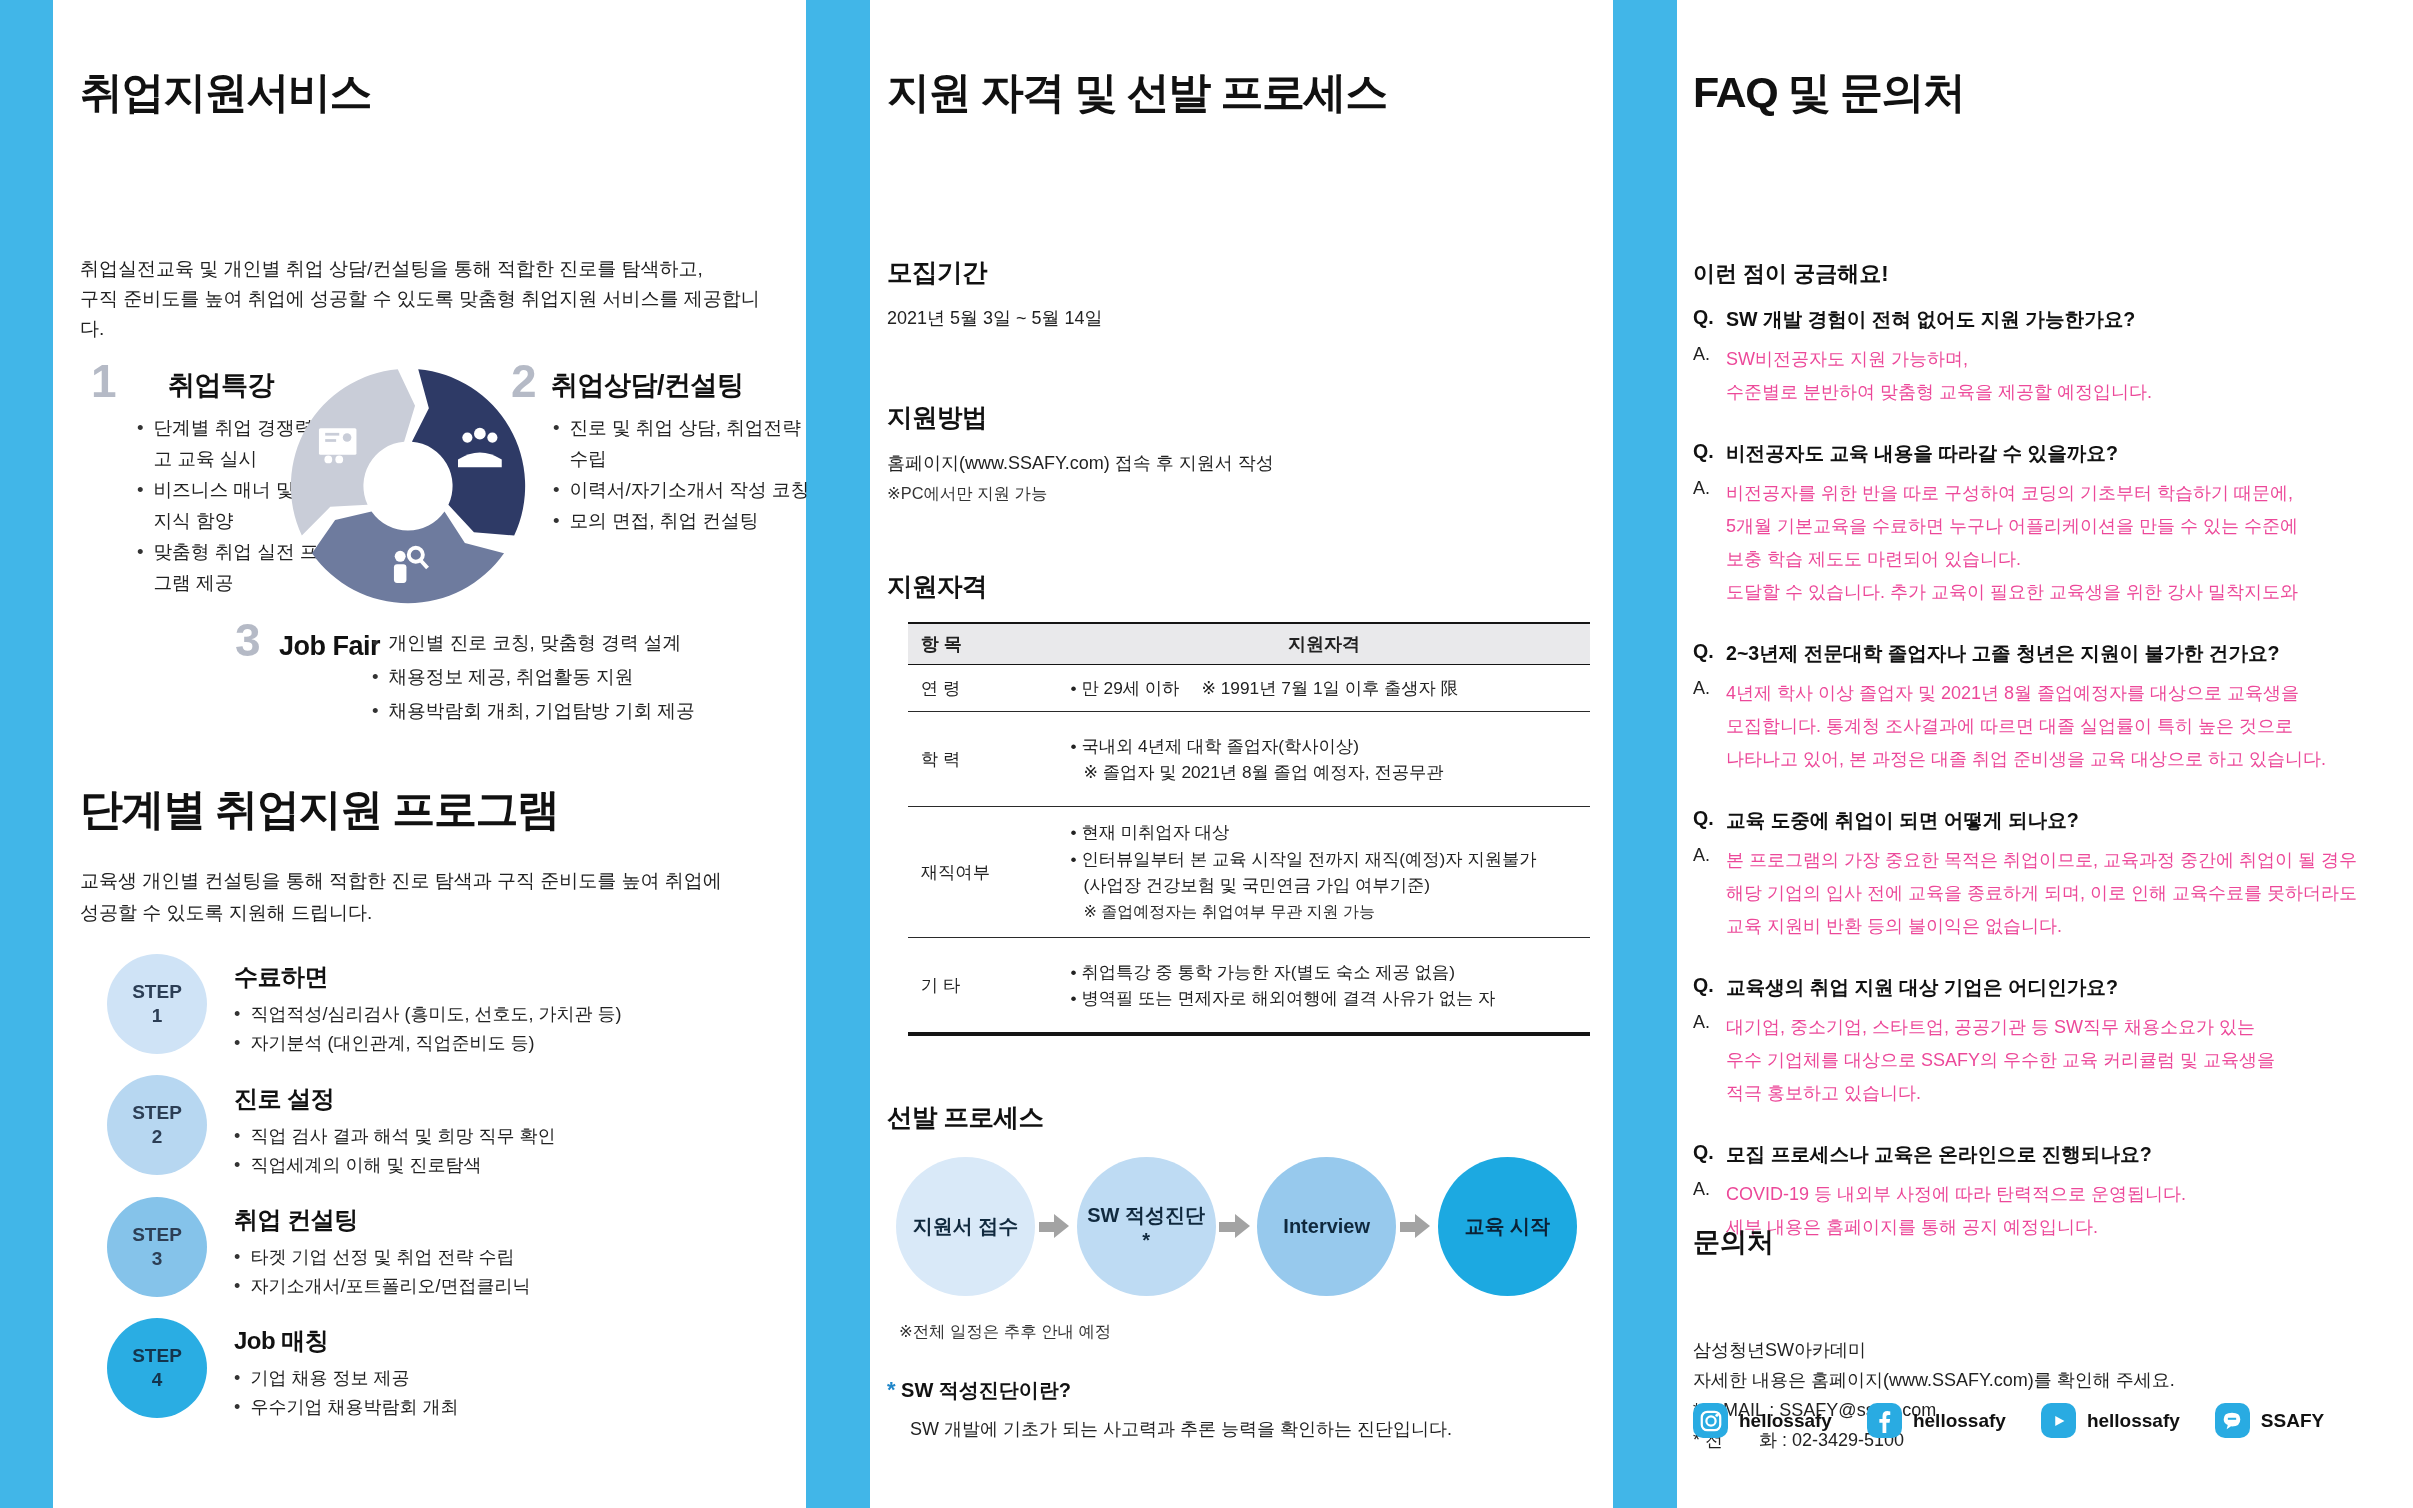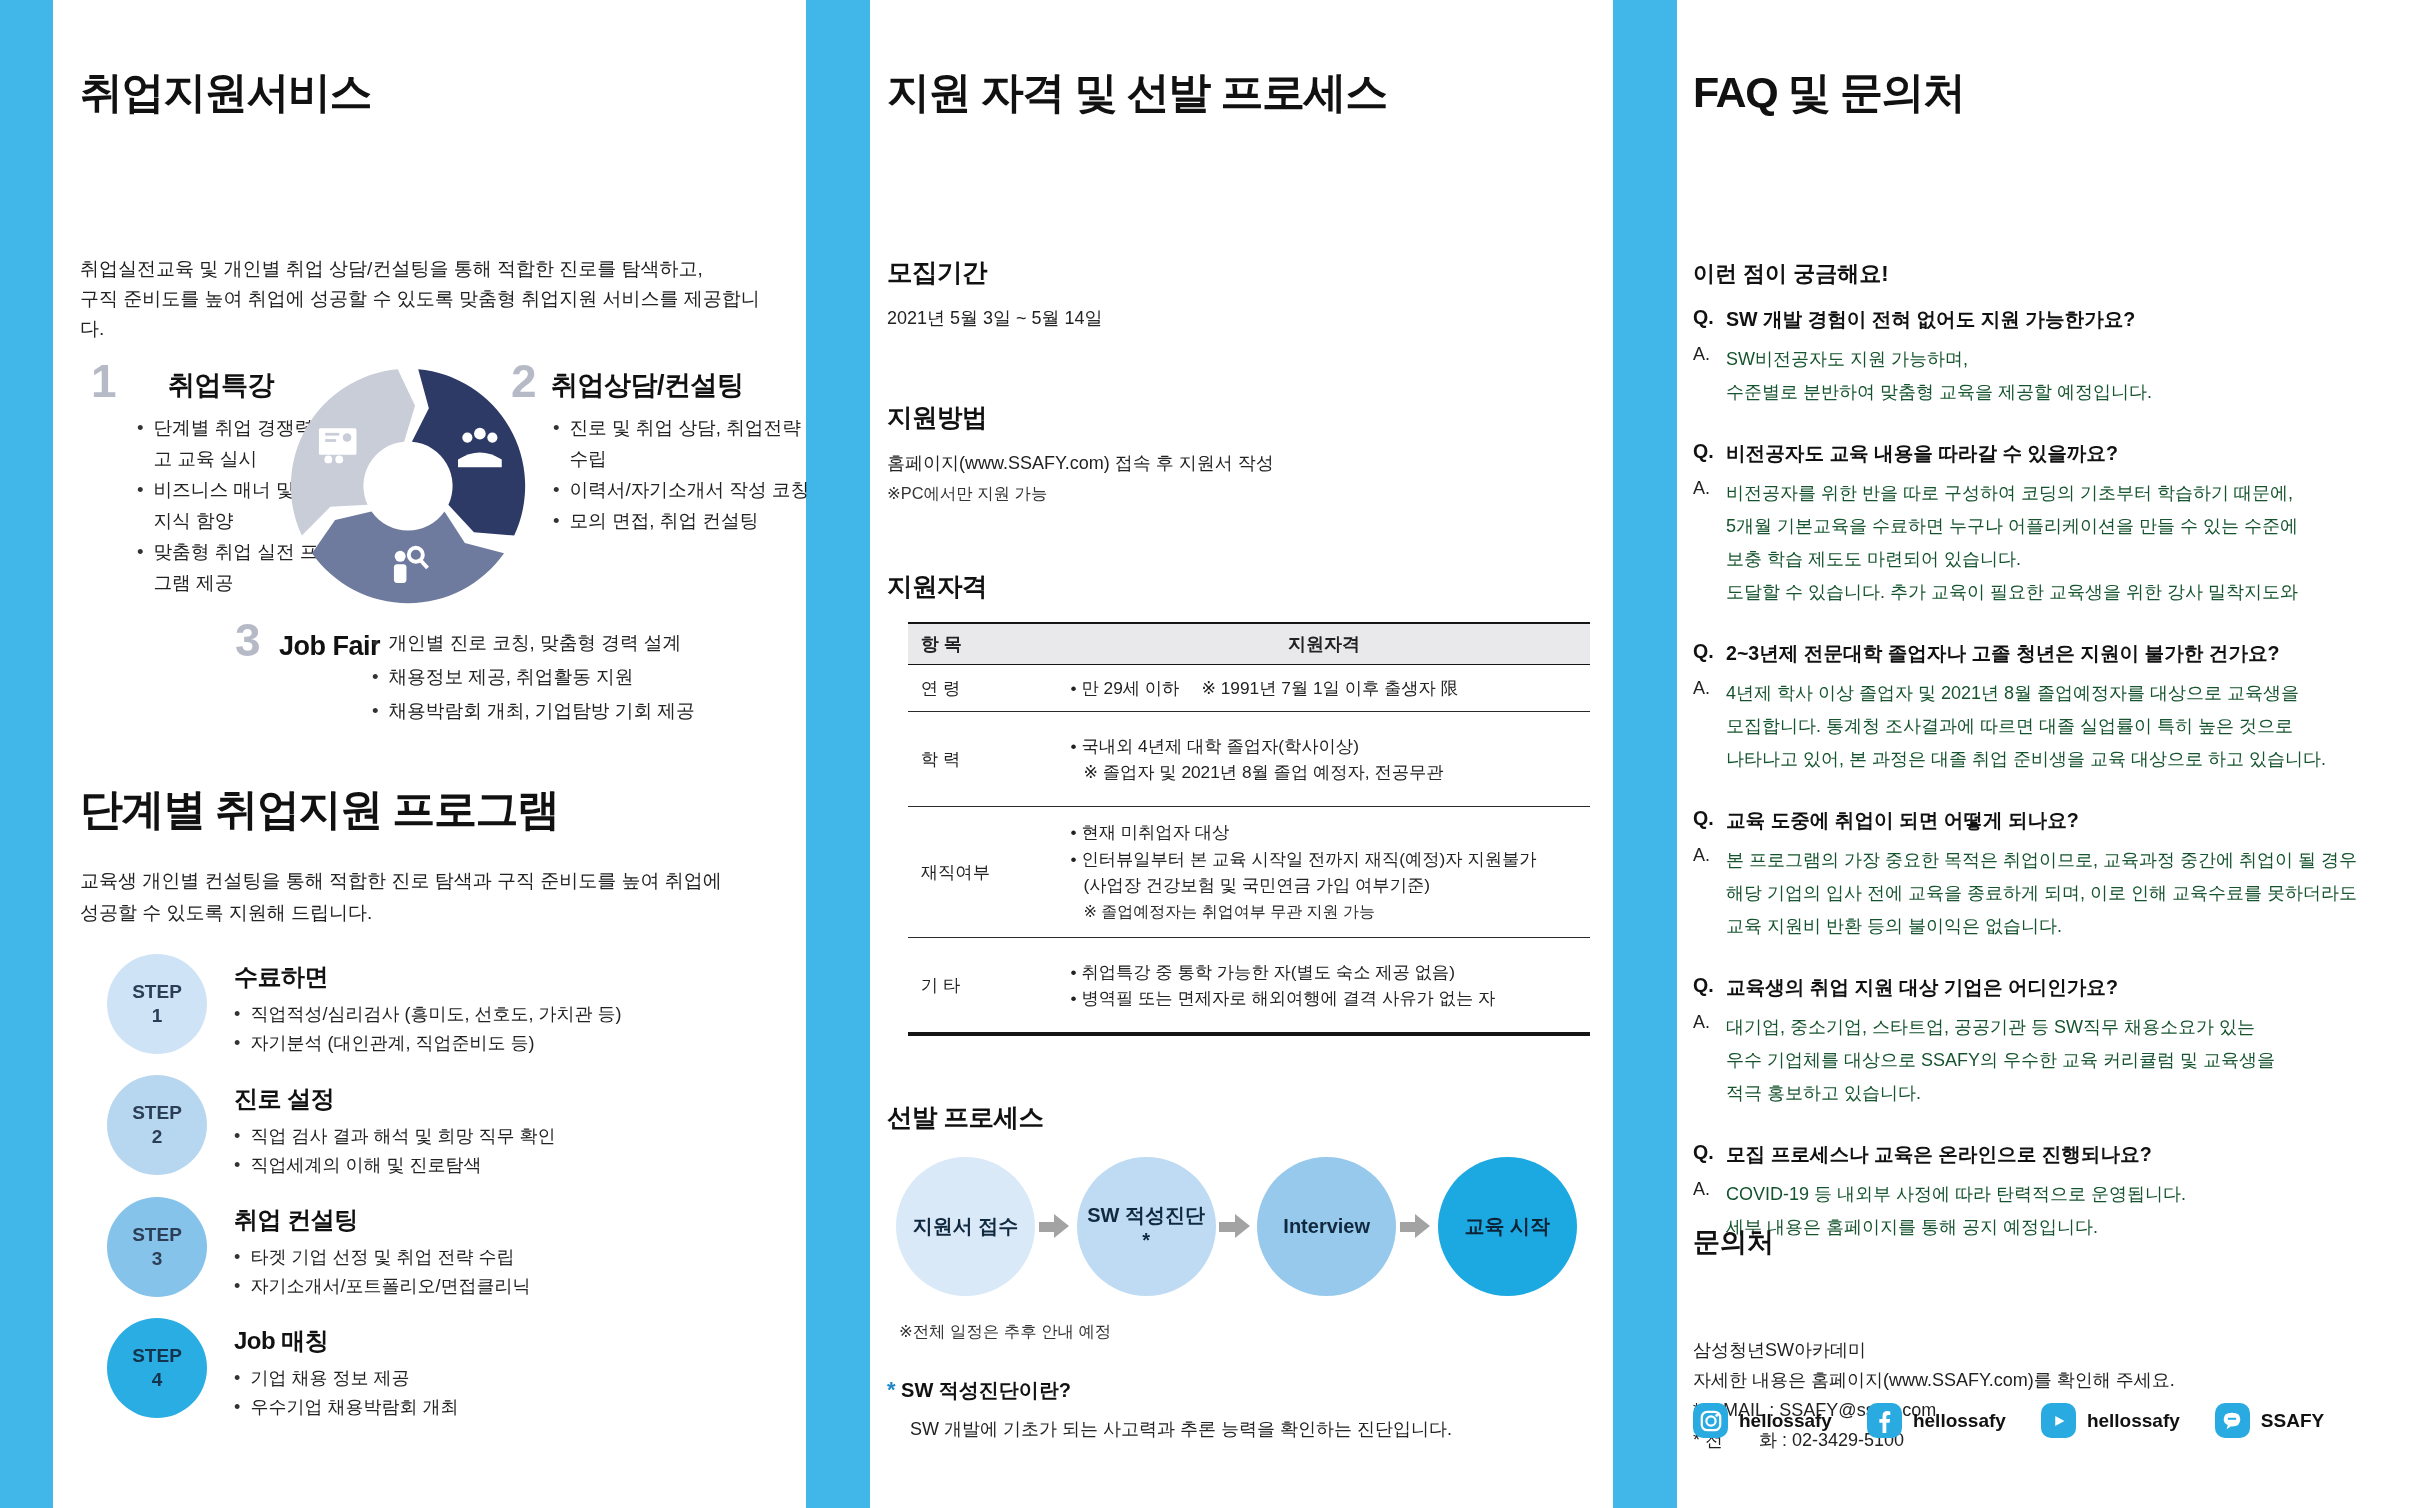--- a/index.html
+++ b/index.html
@@ -59,21 +59,21 @@
   .fnmark{color:#1f86c9;font-weight:800;font-size:22px;margin-right:5.5px;}
   .fntitle{font-size:20px;font-weight:800;color:#111;}
 
   
   .faq{margin-bottom:31px;}
   .fline{display:flex;}
   .fmark{flex:0 0 33px;font-size:19px;}
   .fq .fmark,.fq .ftext{font-weight:800;font-size:19.6px;color:#111;}
   .fq{margin-bottom:10px;}
   .fa .fmark{color:#222;font-size:18px;padding-top:0.9px;}
-  .fanswer div{font-size:18px;line-height:33px;color:#14532d;}
+  .fanswer div{font-size:18px;line-height:33px;color:#ec4899;}
 
   
   .ctline{font-size:18px;line-height:30px;color:#222;}
   .socials{display:flex;align-items:center;gap:35px;}
   .socgroup{display:flex;align-items:center;gap:11px;}
   .socicon{width:35px;height:35px;border-radius:10px;background:#29abe2;display:flex;align-items:center;justify-content:center;}
   .soclabel{font-size:19px;font-weight:800;color:#111;}
 </style>
 </head>
 <body>

